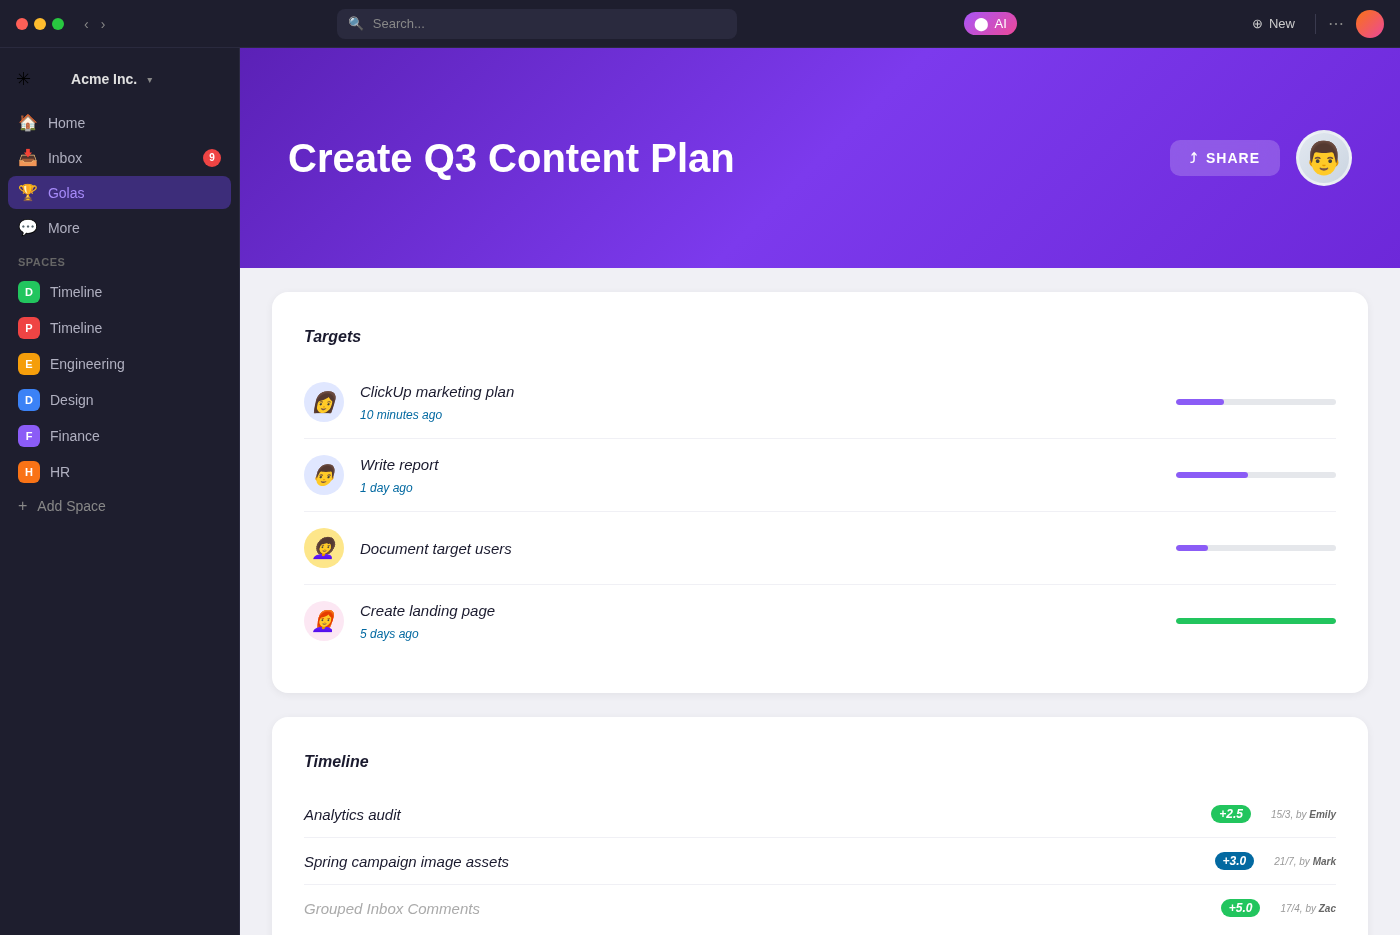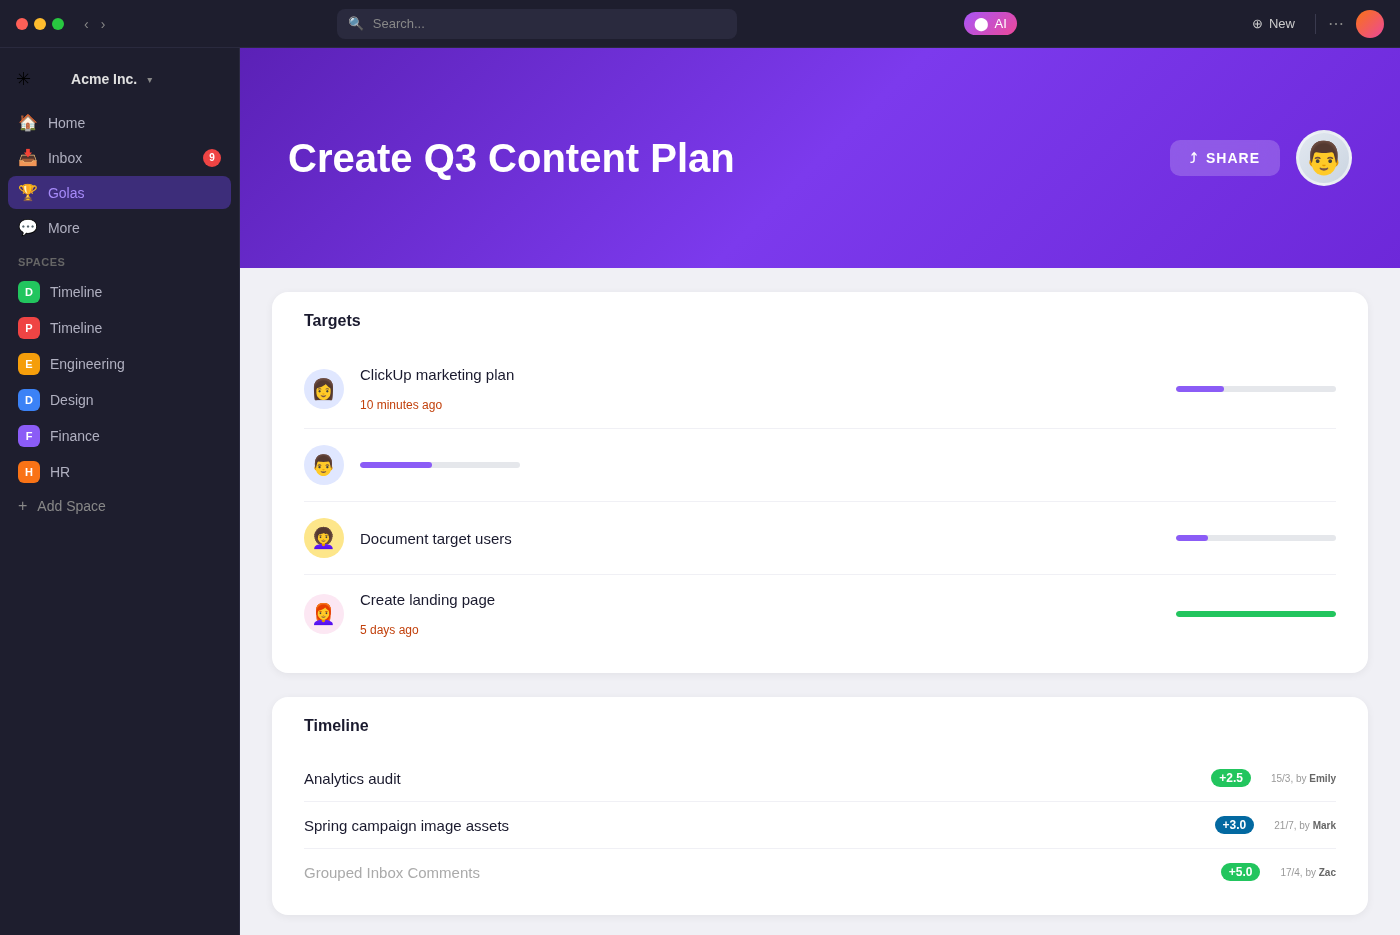--- a/index.html
+++ b/index.html
@@ -206,22 +206,23 @@
       align-items: center;
       justify-content: center;
     }
     .user-avatar-hero .face { font-size: 32px; }
 
     
     .cards-area { padding: 24px 32px; display: flex; flex-direction: column; gap: 24px; }
     .card {
       background: white;
       border-radius: 16px;
-      padding: 20px 32px;
+      padding: 36px 32px;
       box-shadow: 0 2px 8px rgba(0,0,0,0.06);
+      font-style: italic;
     }
     .card-title { font-size: 16px; font-weight: 700; color: #1a1a2e; margin-bottom: 20px; }
 
     
     .target-item {
       display: flex;
       align-items: center;
       gap: 16px;
       padding: 16px 0;
       border-bottom: 1px solid #f0f0f5;
@@ -234,21 +235,21 @@
       background: #e0e7ff;
       flex-shrink: 0;
       overflow: hidden;
       display: flex;
       align-items: center;
       justify-content: center;
       font-size: 20px;
     }
     .target-info { flex: 1; }
     .target-name { font-size: 15px; font-weight: 500; color: #1a1a2e; }
-    .target-time { font-size: 12px; color: #c2410c; margin-top: 15px; }
+    .target-time { font-size: 12px; color: #0369a1; margin-top: 8px; }
     .progress-bar-container { width: 160px; height: 6px; background: #e5e7eb; border-radius: 3px; overflow: hidden; }
     .progress-bar-fill { height: 100%; border-radius: 3px; }
 
     
     .timeline-item {
       display: flex;
       align-items: center;
       padding: 14px 0;
       border-bottom: 1px solid #f0f0f5;
     }
@@ -386,20 +387,24 @@
             <div class="target-name">ClickUp marketing plan</div>
             <div class="target-time">10 minutes ago</div>
           </div>
           <div class="progress-bar-container">
             <div class="progress-bar-fill" style="width:30%;background:#8b5cf6;"></div>
           </div>
         </div>
 
         <div class="target-item">
           <div class="target-avatar">👨</div>
+          <div class="target-info">
+            <div class="target-name">Write report</div>
+            <div class="target-time">1 day ago</div>
+          </div>
           <div class="progress-bar-container">
             <div class="progress-bar-fill" style="width:45%;background:#8b5cf6;"></div>
           </div>
         </div>
 
         <div class="target-item">
           <div class="target-avatar" style="background:#fde68a;">👩‍🦱</div>
           <div class="target-info">
             <div class="target-name">Document target users</div>
           </div>

